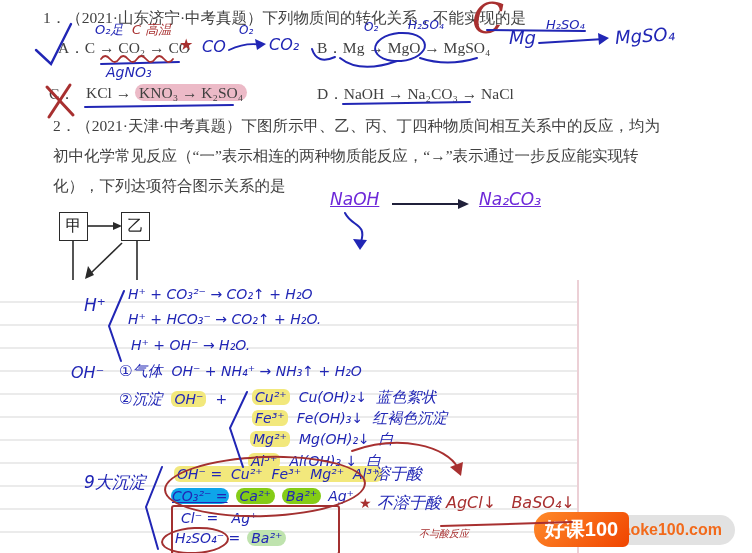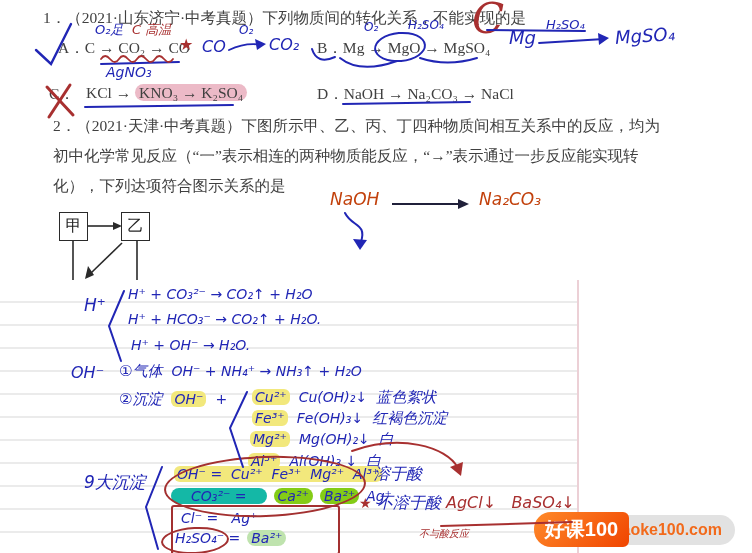--- a/index.html
+++ b/index.html
@@ -4,24 +4,24 @@
 <style>
   html,body{margin:0;padding:0;}
   body{width:752px;height:553px;position:relative;background:#ffffff;overflow:hidden;
        font-family:"Liberation Serif","DejaVu Serif",serif;}
   .abs{position:absolute;}
   .print{font-family:"Liberation Serif","DejaVu Serif",serif;color:#404040;
          font-size:15.5px;white-space:pre;}
   .hand{font-family:"DejaVu Sans","Liberation Sans",sans-serif;font-style:italic;
         color:#2126b5;white-space:pre;font-size:14px;}
   .hand.red{color:#a83030;}
-  .hand.dark{color:#c2410c;}
+  .hand.dark{color:#6d28d9;text-decoration:underline;}
   .hl-y{background:#f2e87c;border-radius:6px;padding:0 3px;}
   .hl-p{background:#84cc16;border-radius:9px;padding:0 4px;}
-  .hl-p2{background:#14b8a6;border-radius:9px;padding:0 20px;}
+  .hl-p2{background:#0ea5e9;border-radius:9px;padding:0 1px;text-decoration:underline;}
   .hl-g{background:#bfe3ae;border-radius:9px;padding:0 4px;}
   .hl-pk{background:#ecbac7;border-radius:9px;padding:0 4px;}
   .dbox{width:27px;height:27px;border:1.6px solid #2a2a2a;background:#fff;
         display:flex;align-items:center;justify-content:center;font-size:16px;color:#1e1e1e;}
   .paper{left:0;top:280px;width:577px;height:273px;
          border-right:2px solid #ecd0d6;
          background-image:repeating-linear-gradient(to bottom,
             rgba(0,0,0,0) 0px,rgba(0,0,0,0) 21.5px,#ebebeb 21.5px,#ebebeb 23px);}
   .ell-red{border:2.5px solid #a33030;border-radius:50%;}
   .rect-red{border:2.5px solid #a33030;border-radius:3px;}

